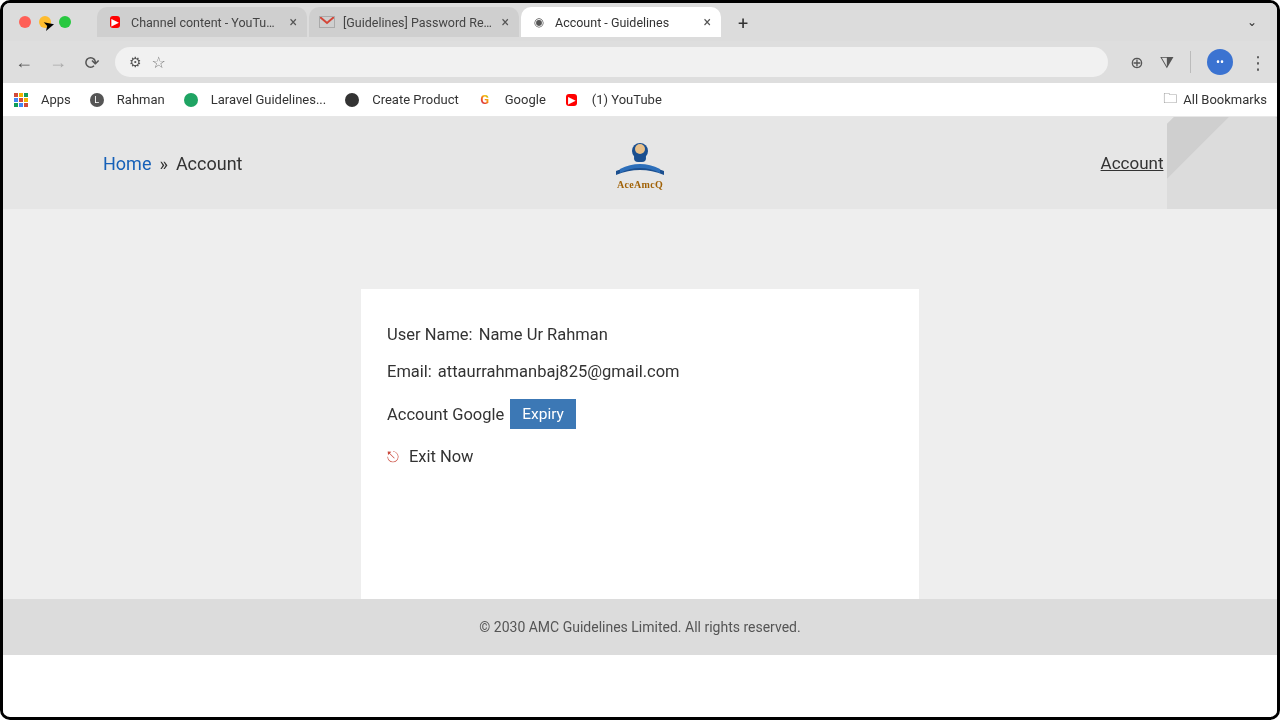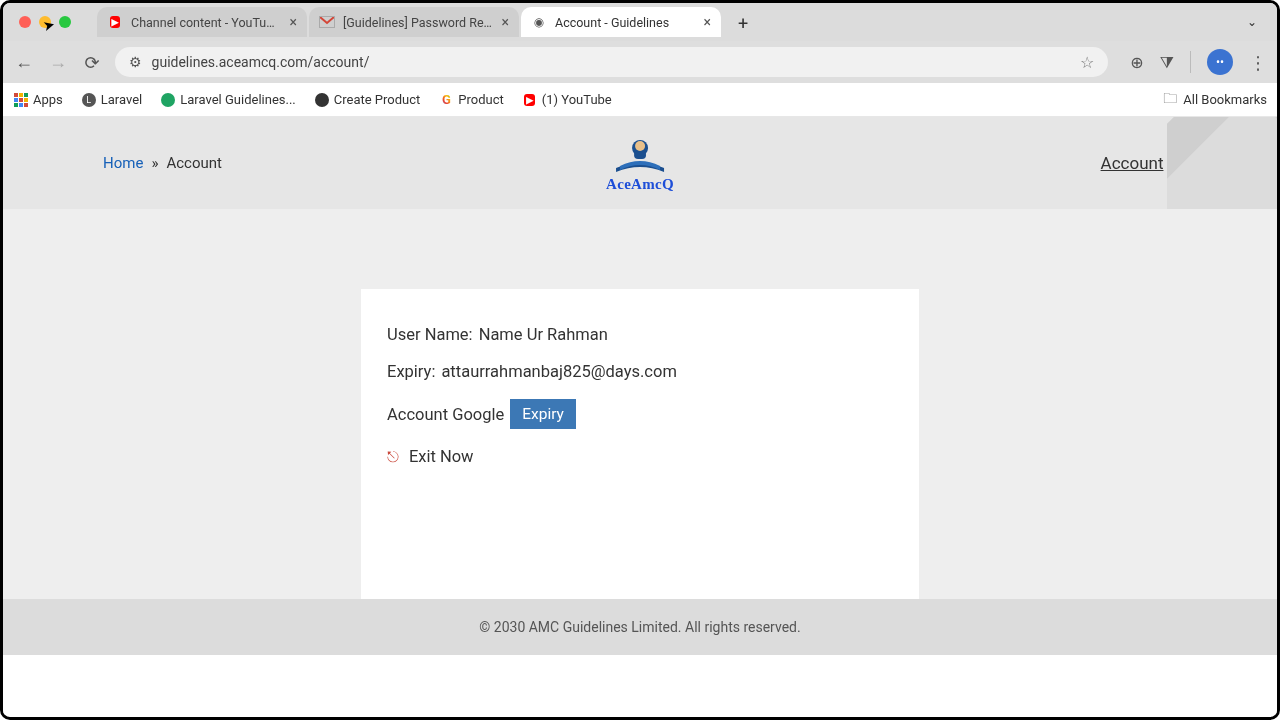--- a/index.html
+++ b/index.html
@@ -32,43 +32,43 @@
     .urlbox .url { flex:1;}
     .urlbox .star { color:#777; font-size:16px;}
     .toolbar .right-icons { display:flex; align-items:center; gap:16px; margin-left:10px;}
     .ico { color:#555; font-size:16px;}
     .avatar-circle { width:26px; height:26px; border-radius:50%; background:#3b73d1; display:flex; align-items:center; justify-content:center; color:#fff; font-size:12px;}
     .kebab { font-size:18px; color:#555;}
     .sep { width:1px; height:22px; background:#bbb;}
 
     
     .bookmarks { height:34px; background:#ffffff; border-bottom:1px solid #e7e7e7; display:flex; align-items:center; padding:0 10px; gap:18px; font-size:13px; color:#333;}
-    .bm { display:flex; align-items:center; gap:4px;}
+    .bm { display:flex; align-items:center; gap:12px;}
     .bm .bicon { width:16px; height:16px; display:flex; align-items:center; justify-content:center; font-size:13px;}
     .apps-icon { display:grid; grid-template-columns:repeat(3,4px); grid-template-rows:repeat(3,4px); gap:1px;}
     .apps-icon span { width:4px; height:4px; background:#d24a3a; display:block;}
     .apps-icon span:nth-child(2){background:#f4b400;} .apps-icon span:nth-child(3){background:#0f9d58;}
     .apps-icon span:nth-child(4){background:#4285f4;} .apps-icon span:nth-child(5){background:#d24a3a;}
     .apps-icon span:nth-child(6){background:#f4b400;} .apps-icon span:nth-child(7){background:#0f9d58;}
     .apps-icon span:nth-child(8){background:#4285f4;} .apps-icon span:nth-child(9){background:#d24a3a;}
     .laravel-dot { width:14px; height:14px; border-radius:50%; background:#555; color:#fff; font-size:9px; display:flex;align-items:center;justify-content:center;}
     .green-dot { width:14px; height:14px; border-radius:50%; background:#1fa463;}
     .dark-dot { width:14px; height:14px; border-radius:50%; background:#333;}
     .g-favicon { font-weight:bold; font-size:13px; background:linear-gradient(45deg,#4285f4,#ea4335,#fbbc05,#34a853); -webkit-background-clip:text; color:transparent;}
     .bookmarks .spacer { flex:1;}
     .allbm { display:flex; align-items:center; gap:6px; color:#333;}
     .folder-icon { font-size:14px; color:#555;}
 
     
     .page-header { height:92px; background:#e6e6e6; position:relative; display:flex; align-items:center; padding:0 100px;}
-    .breadcrumb { font-size:15px; color:#333; display:flex; align-items:center; gap:8px;}
+    .breadcrumb { font-size:18px; color:#333; display:flex; align-items:center; gap:8px;}
     .breadcrumb a { color:#1660b8; text-decoration:none;}
     .logo-center { position:absolute; left:50%; transform:translateX(-50%); text-align:center;}
     .logo-center svg { display:block; margin:0 auto;}
-    .logo-center .brand { font-family: Georgia, serif; color:#1d4ed8; font-size:15px; font-weight:600; letter-spacing:.3px;}
+    .logo-center .brand { font-family: Georgia, serif; color:#a16207; font-size:10px; font-weight:600; letter-spacing:.3px;}
     .account-menu { position:absolute; right:100px; font-size:17px; color:#333; text-decoration:underline; display:flex; align-items:center; gap:8px;}
     .account-menu .caret { font-size:11px; color:#777;}
     .header-tri { position:absolute; right:0; top:0; width:110px; height:92px; overflow:hidden;}
     .header-tri::before { content:""; position:absolute; right:-30px; top:-20px; width:160px; height:160px; background:#cfcfcf; transform:rotate(45deg);}
     .header-tri::after { content:""; position:absolute; right:-55px; top:10px; width:160px; height:160px; background:#dcdcdc; transform:rotate(45deg);}
 
     
     .page-body { background:#eeeeee; min-height:390px; display:flex; justify-content:center; padding-top:80px;}
     .card { width:558px; background:#fff; padding:36px 26px 30px 26px; font-size:16.5px; color:#333; }
     .card p { margin-bottom:18px; display:flex; align-items:center; gap:6px; flex-wrap:wrap;}
@@ -118,21 +118,20 @@
   </div>
   <span class="chev">⌄</span>
 </div>
 
 <div class="toolbar">
   <span class="nav-btn">←</span>
   <span class="nav-btn disabled">→</span>
   <span class="nav-btn">⟳</span>
   <div class="urlbox">
     <span class="site-info">⚙</span>
-    <span class="url">guidelines.aceamcq.com/account/</span>
     <span class="star">☆</span>
   </div>
   <div class="right-icons">
     <span class="ico">⊕</span>
     <span class="ico">⧩</span>
     <span class="sep"></span>
     <div class="avatar-circle">••</div>
     <span class="kebab">⋮</span>
   </div>
 </div>
@@ -151,39 +150,39 @@
           <span></span>
           <span></span>
         </span>
     </span>
     <span>Apps</span>
   </div>
   <div class="bm">
     <span class="bicon">
         <span class="laravel-dot">L</span>
       </span>
-    <span>Laravel</span>
+    <span>Rahman</span>
   </div>
   <div class="bm">
     <span class="bicon">
         <span class="green-dot"></span>
       </span>
     <span>Laravel Guidelines...</span>
   </div>
   <div class="bm">
     <span class="bicon">
         <span class="dark-dot"></span>
       </span>
     <span>Create Product</span>
   </div>
   <div class="bm">
     <span class="bicon">
         <span class="g-favicon">G</span>
       </span>
-    <span>Product</span>
+    <span>Google</span>
   </div>
   <div class="bm">
     <span class="bicon">
         <span class="fav-yt">▶</span>
       </span>
     <span>(1) YouTube</span>
   </div>
   <div class="spacer"></div>
   <div class="allbm">
     <span class="folder-icon">🗀</span>
@@ -217,22 +216,22 @@
   <div class="header-tri"></div>
 </div>
 
 <div class="page-body">
   <div class="card">
     <p>
       <span>User Name:</span>
       <span>Name Ur Rahman</span>
     </p>
     <p>
-      <span>Expiry:</span>
-      <span>attaurrahmanbaj825@days.com</span>
+      <span>Email:</span>
+      <span>attaurrahmanbaj825@gmail.com</span>
     </p>
     <p>
       <span>Account Google</span>
       <span class="badge">Expiry</span>
     </p>
     <div class="exit-row">
       <span class="exit-icon">⎋</span>
       <span>Exit Now</span>
     </div>
   </div>

